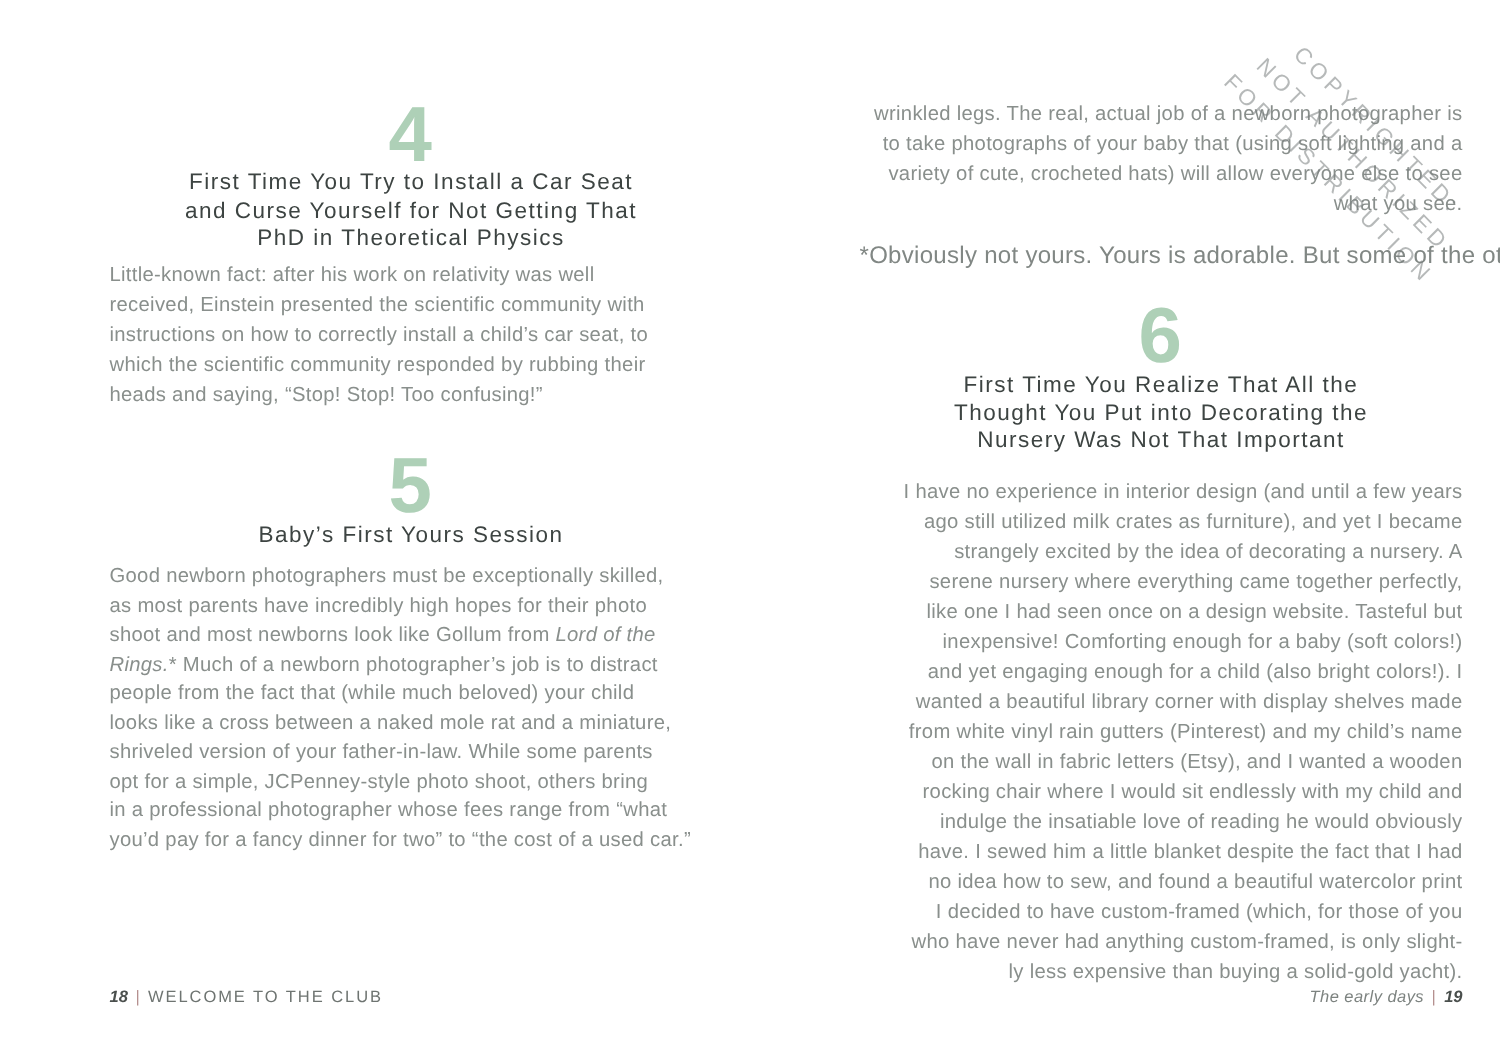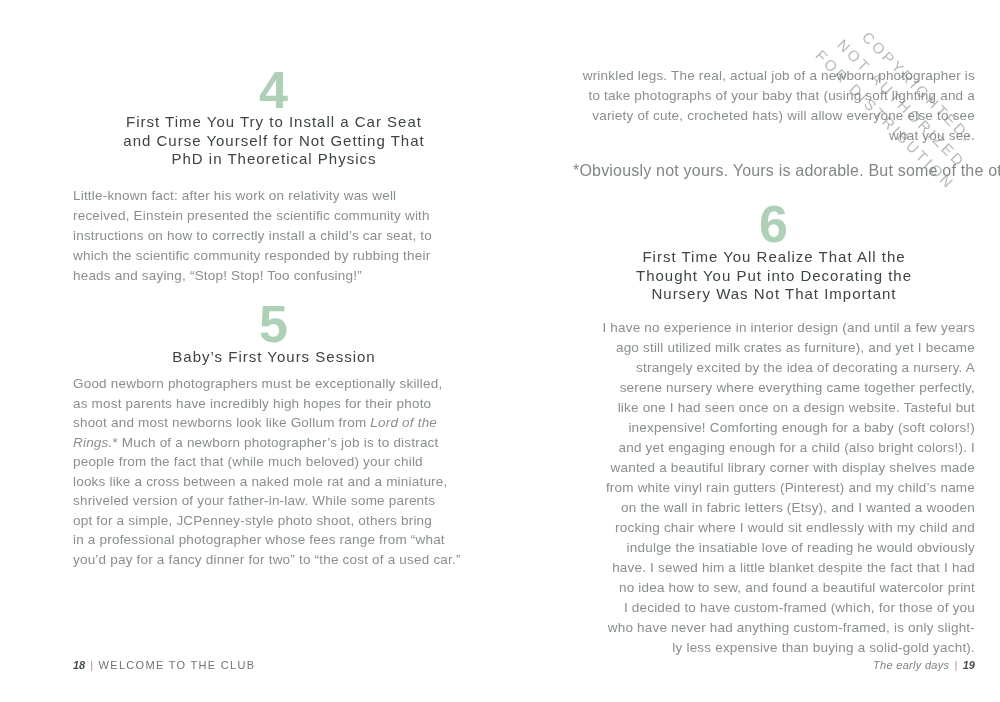--- a/index.html
+++ b/index.html
@@ -54,21 +54,21 @@
 <div>
 
   <div>
 
     <div class="page-block left-col chap-num" style="top:64px">4</div>
 
     <h2 class="page-block left-col chap-heading" style="top:113px">First Time You Try to Install a Car Seat
 and Curse Yourself for Not Getting That
 PhD in Theoretical Physics</h2>
 
-    <p class="page-block left-col body-text" style="top:186px">Little-known fact: after his work on relativity was well
+    <p class="page-block left-col body-text" style="top:173px">Little-known fact: after his work on relativity was well
 received, Einstein presented the scientific community with
 instructions on how to correctly install a child’s car seat, to
 which the scientific community responded by rubbing their
 heads and saying, “Stop! Stop! Too confusing!”</p>
 
     <div class="page-block left-col chap-num" style="top:298px">5</div>
 
     <h2 class="page-block left-col chap-heading" style="top:348px">Baby’s First Yours Session</h2>
 
     <div class="page-block left-col" style="top:374px">

